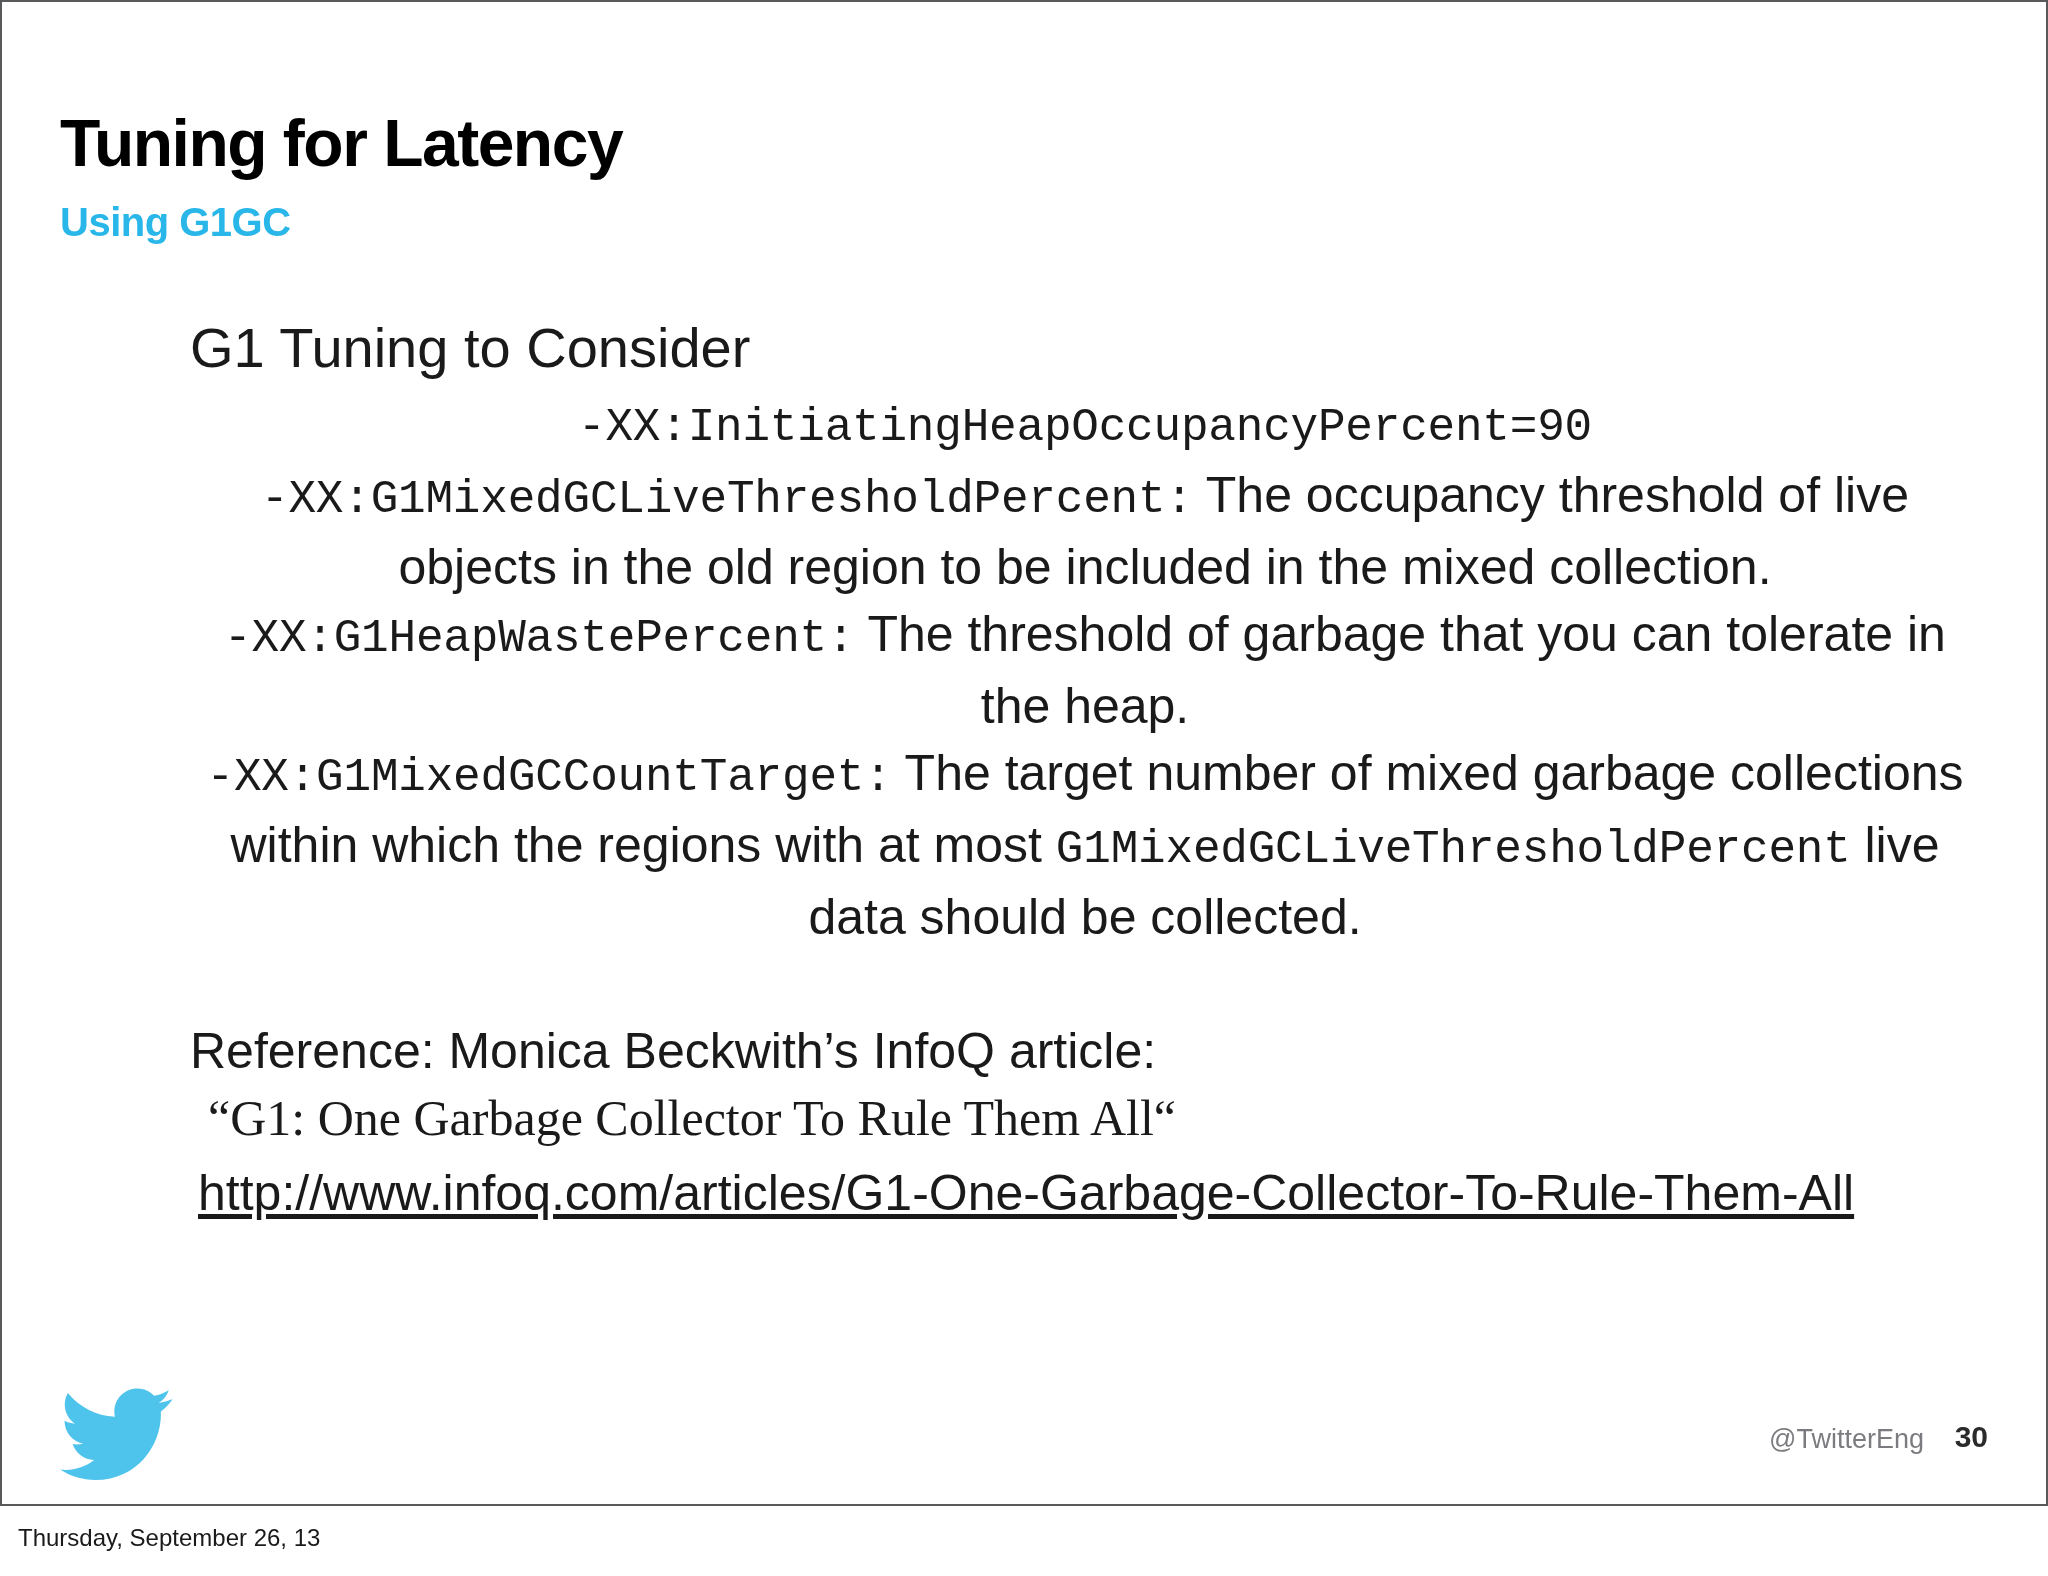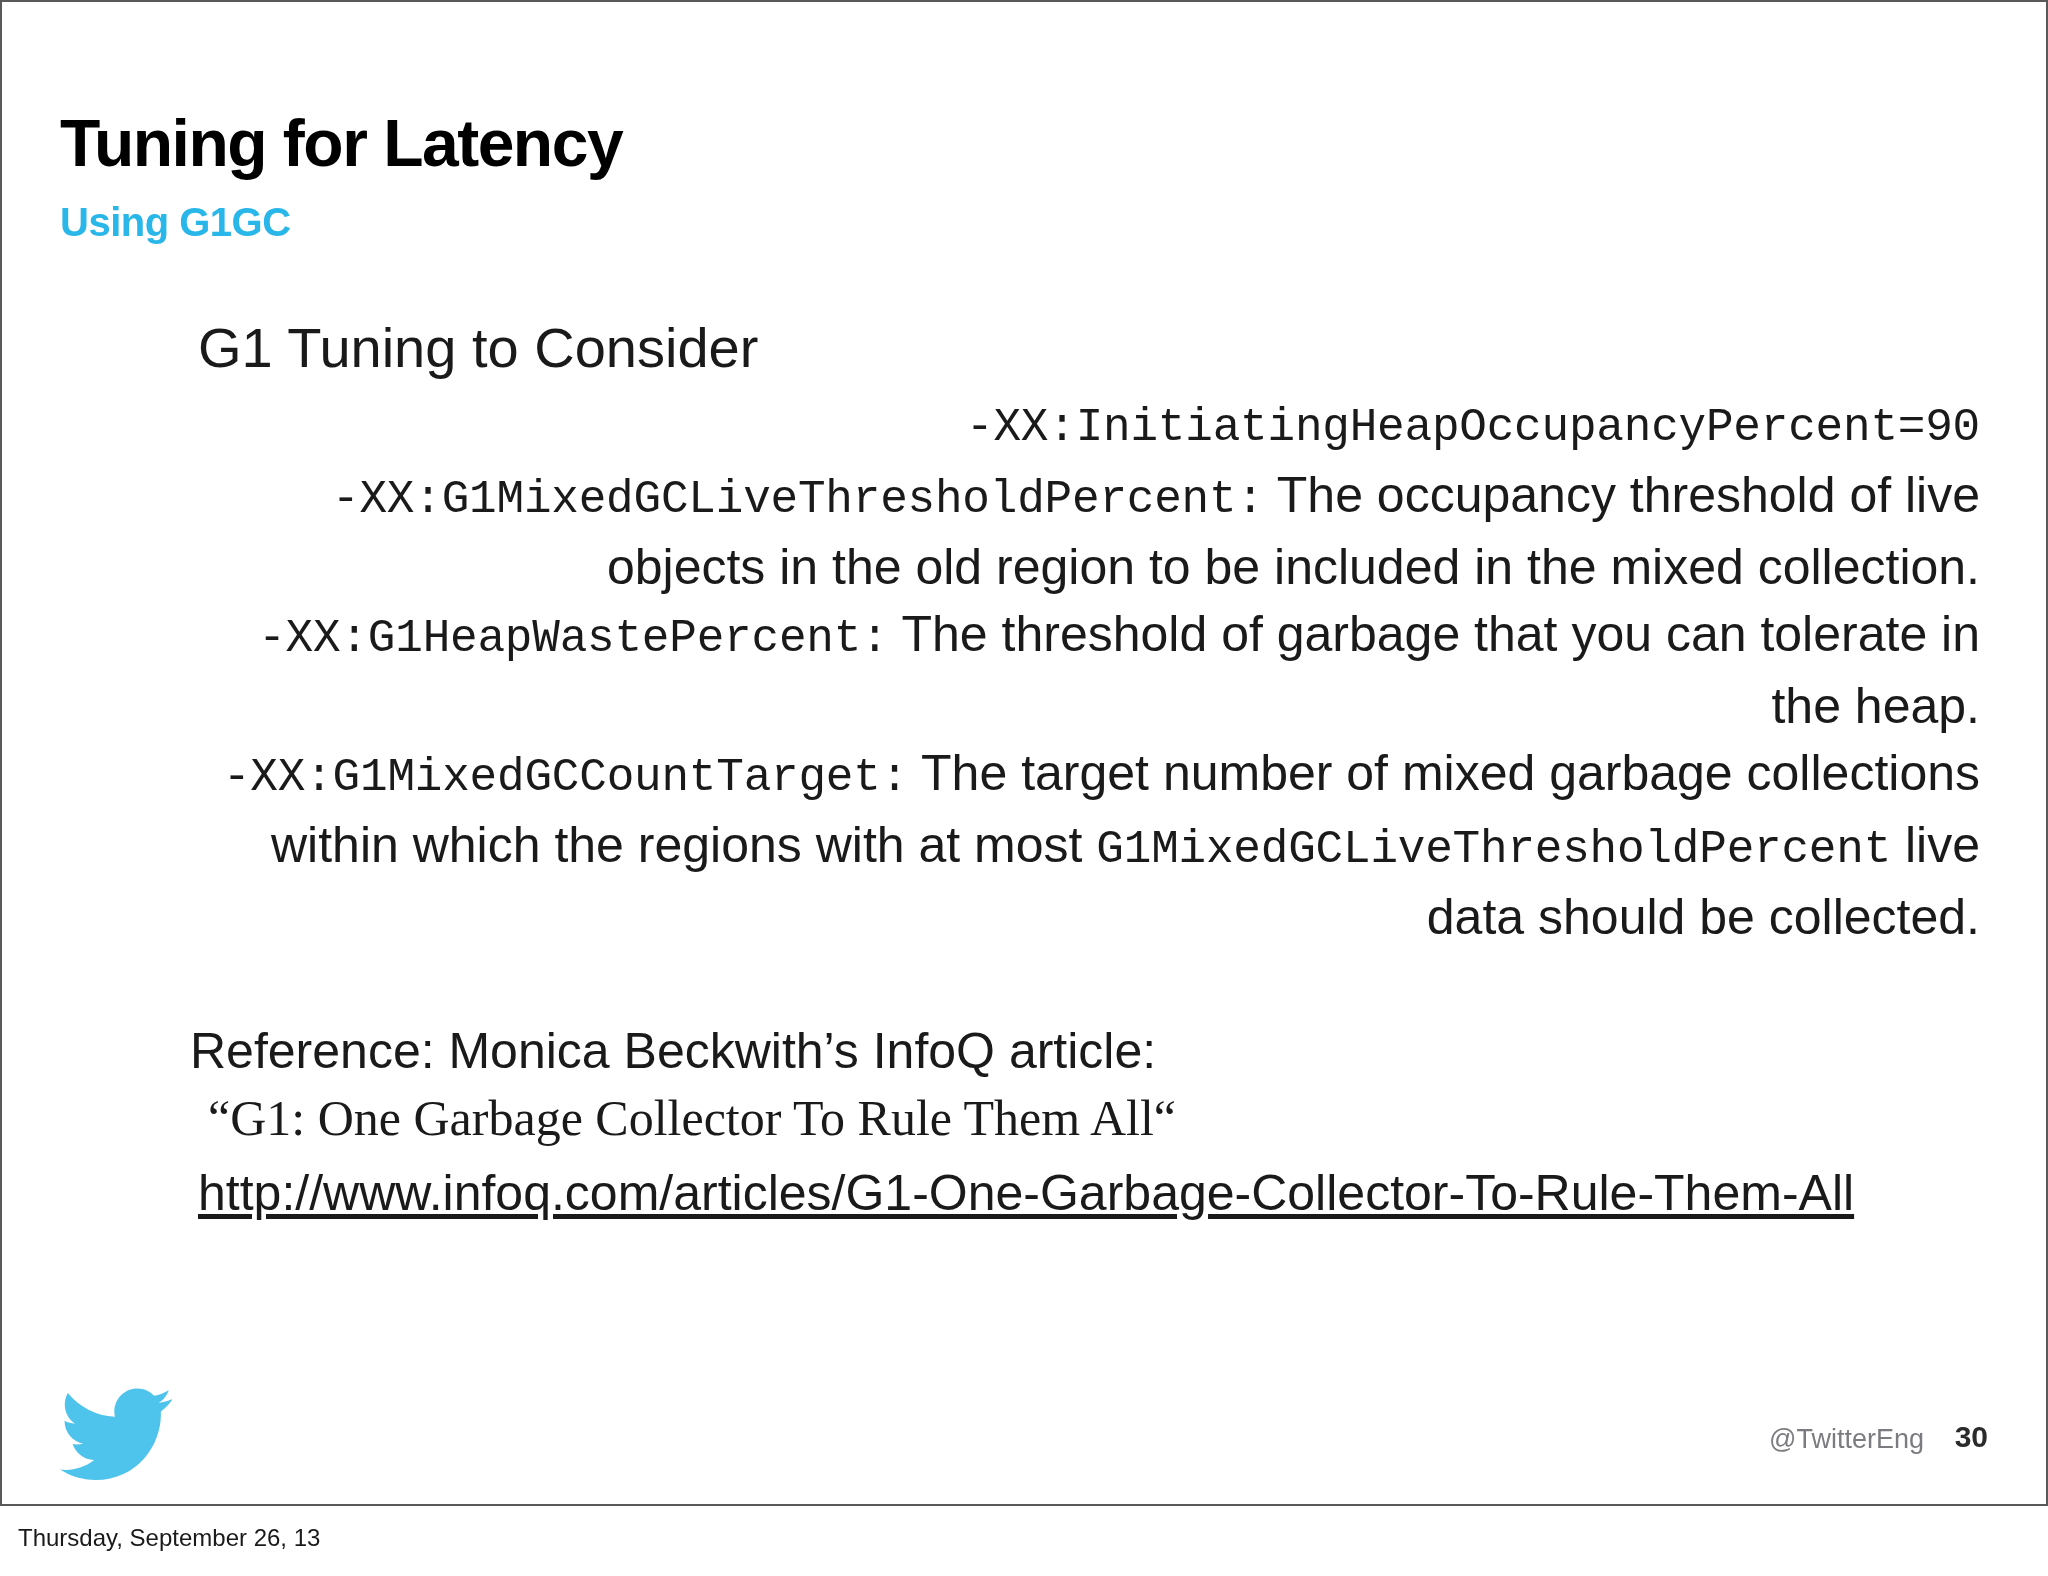--- a/index.html
+++ b/index.html
@@ -71,31 +71,31 @@
     top: 318px;
     width: 1790px;
   }
 
   .body-heading {
     font-family: "Liberation Sans", sans-serif;
     font-weight: normal;
     font-size: 56px;
     line-height: 1.0;
     color: #1a1a1a;
-    margin: 0 0 14px 8px;
+    margin: 0 0 14px 0;
     white-space: nowrap;
   }
 
   .para {
     font-family: "Liberation Sans", sans-serif;
     font-size: 50px;
     line-height: 67px;
     color: #1a1a1a;
     margin: 0;
-    text-align: right;
+    text-align: center;
   }
 
   .mono {
     font-family: "Liberation Mono", "DejaVu Sans Mono", monospace;
     font-size: 46px;
     letter-spacing: -0.2px;
     color: #1a1a1a;
   }
 
   .spacer-line {

